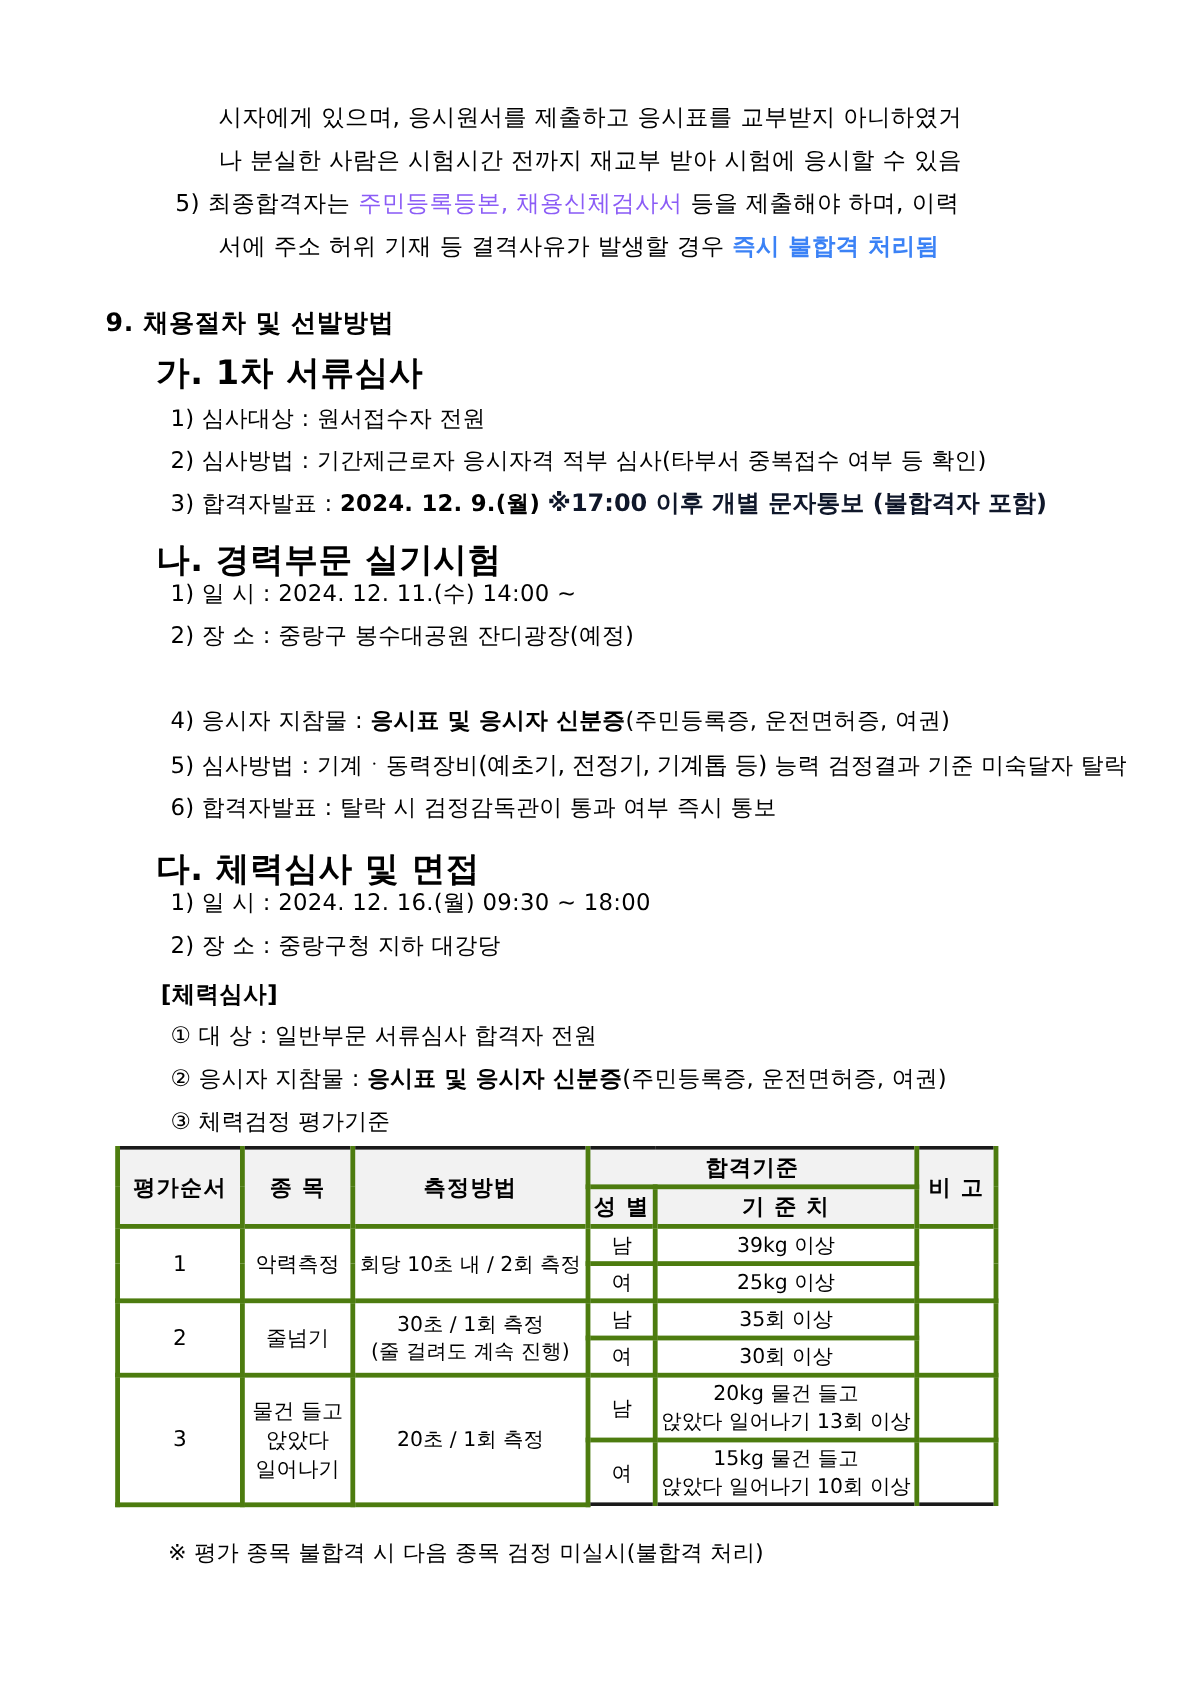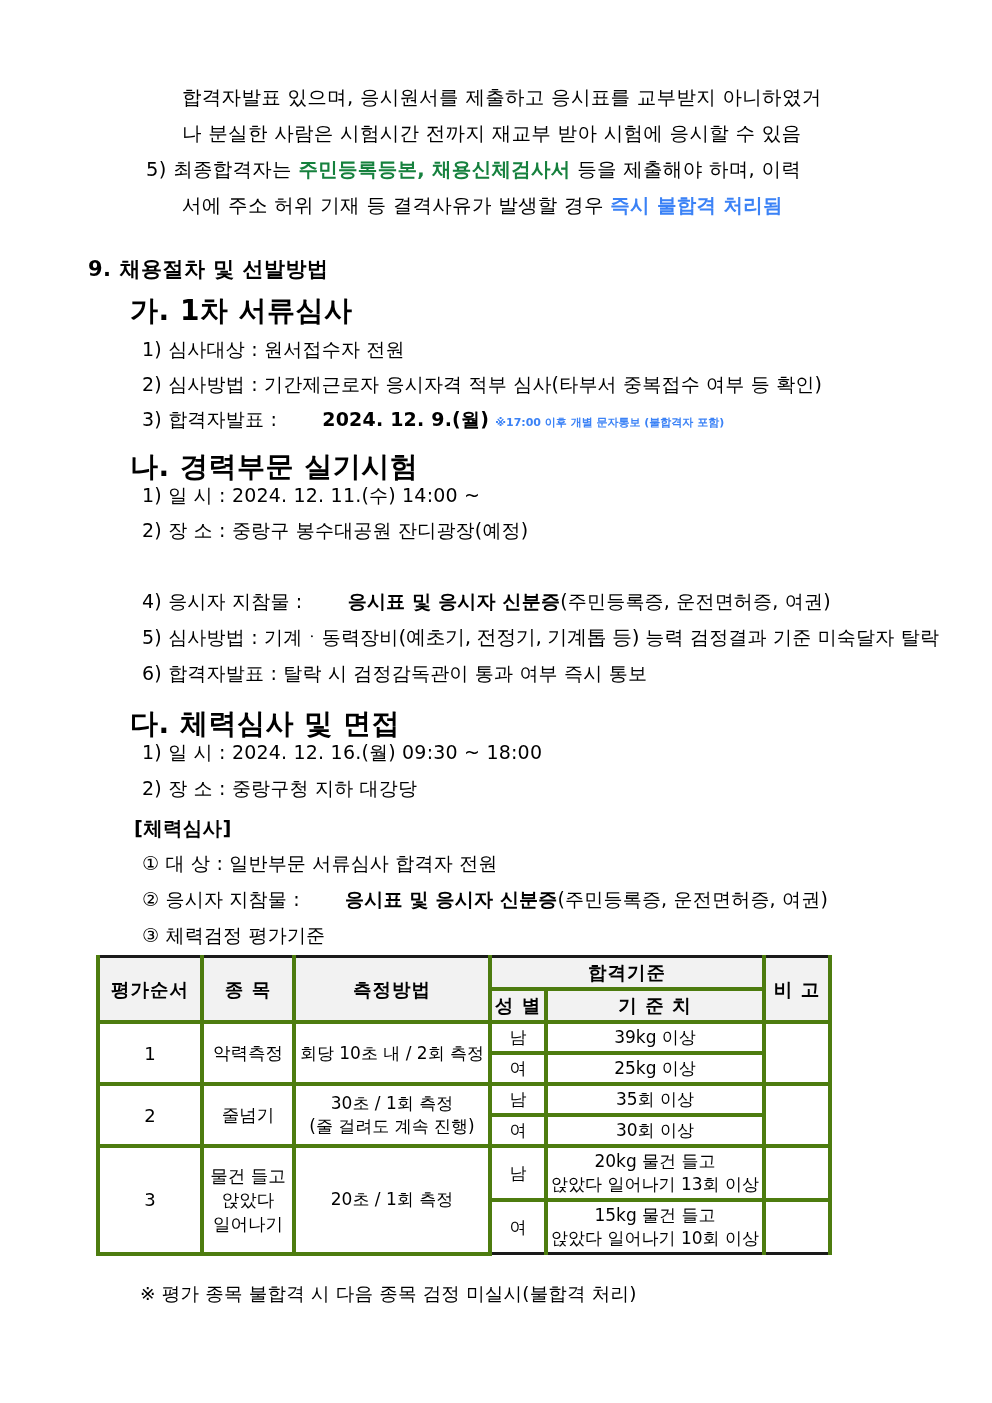--- a/index.html
+++ b/index.html
@@ -63,23 +63,23 @@
     white-space: nowrap;
   }
   .bracket-head {
     position: absolute;
     font-size: 19.5px;
     font-weight: bold;
     letter-spacing: 0.3px;
     white-space: nowrap;
   }
 
-  b, .b { font-weight: bold; margin-left: 39px; }
-  .blue { color: #15803d; font-weight: bold; }
-  .blue-note { color: #3b82f6; font-size: 11px; font-weight: bold; letter-spacing: 0px; }
+  b, .b { font-weight: bold; }
+  .blue { color: #8b5cf6; font-weight: normal; }
+  .blue-note { color: #0f172a; font-size: 20px; font-weight: bold; letter-spacing: 0px; }
   .red { color: #3b82f6; font-weight: bold; }
   .small-paren { font-size: 20px; letter-spacing: -0.4px; }
 
   
   .lbl { display: inline-block; }
 
   
   .fit-table {
     position: absolute;
     left: 96px;
@@ -132,21 +132,21 @@
     letter-spacing: 0.2px;
     white-space: nowrap;
   }
 </style>
 </head>
 <body>
 
 <div class="page">
 
   <div class="intro-block">
-    <div class="intro-line ind-1">합격자발표 있으며, 응시원서를 제출하고 응시표를 교부받지 아니하였거</div>
+    <div class="intro-line ind-1">시자에게 있으며, 응시원서를 제출하고 응시표를 교부받지 아니하였거</div>
     <div class="intro-line ind-1">나 분실한 사람은 시험시간 전까지 재교부 받아 시험에 응시할 수 있음</div>
     <div class="intro-line ind-num">
       <span>5)</span>
       <span>최종합격자는</span>
       <span class="blue">주민등록등본, 채용신체검사서</span>
       <span>등을 제출해야 하며, 이력</span>
     </div>
     <div class="intro-line ind-1">
       <span>서에 주소 허위 기재 등 결격사유가 발생할 경우</span>
       <span class="red">즉시 불합격 처리됨</span>

